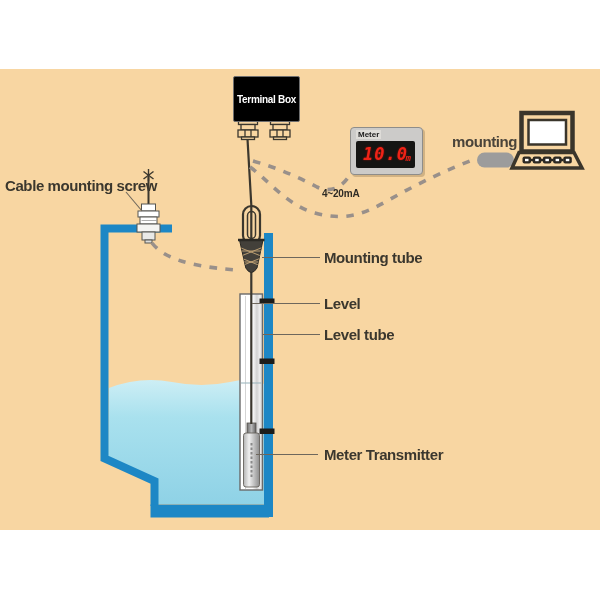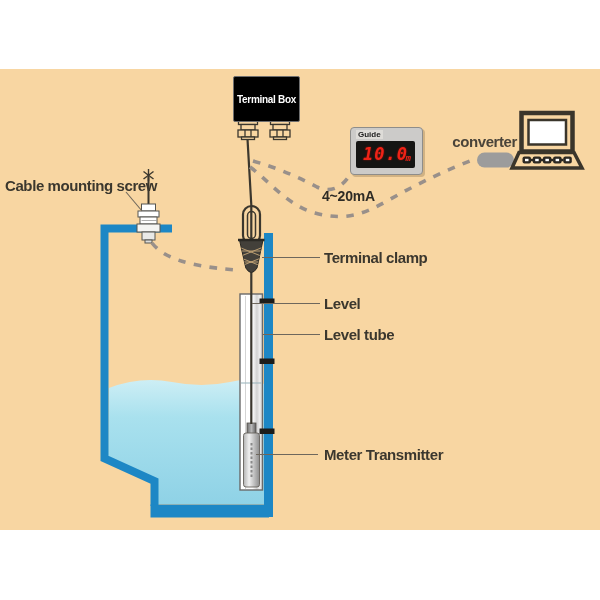--- a/index.html
+++ b/index.html
@@ -25,21 +25,21 @@
   .meter-display{position:absolute;left:5px;top:13px;width:59px;height:27px;
     background:#151513;border-radius:2px;border:1px solid #39393б;}
   .meter-value{position:absolute;left:7px;top:3px;color:#ef2317;
     font-family:"DejaVu Sans Mono",monospace;font-weight:bold;font-style:italic;
     font-size:17px;letter-spacing:1px;text-shadow:0 0 2px #8d130a;}
   .meter-unit{position:absolute;right:4px;bottom:5px;color:#ef2317;font-size:9px;
     font-weight:bold;font-style:italic;font-family:"DejaVu Sans Mono",monospace;}
   .converter-label{position:absolute;left:452px;top:133px;width:65px;text-align:right;
     z-index:5;color:#4a443a;font-weight:bold;font-size:15px;letter-spacing:-0.4px;}
   .signal-label{position:absolute;left:322px;top:188px;z-index:5;color:#2e2b25;
-    font-weight:bold;font-size:14px;letter-spacing:-0.2px;}
+    font-weight:bold;font-size:10px;letter-spacing:-0.2px;}
 </style>
 </head>
 <body>
 
 <div class="canvas">
 
   <div class="bg-tan"></div>
 
   <svg class="layer-svg" width="600" height="600" viewBox="0 0 600 600">
     <defs>
@@ -201,28 +201,28 @@
       <line x1="263" y1="334.5" x2="320" y2="334.5"></line>
       <line x1="256" y1="454.5" x2="318" y2="454.5"></line>
     </g>
   </svg>
 
   <div class="terminal-box">
     <span class="tb-text">Terminal Box</span>
   </div>
 
   <div class="meter">
-    <span class="meter-label">Guide</span>
+    <span class="meter-label">Meter</span>
     <div class="meter-display">
       <span class="meter-value">10.0</span>
       <span class="meter-unit">m</span>
     </div>
   </div>
 
-  <div class="converter-label">converter</div>
+  <div class="converter-label">mounting</div>
   <div class="signal-label">4~20mA</div>
   <div class="lbl" style="left:5px;top:177px;">Cable mounting screw</div>
-  <div class="lbl" style="left:324px;top:249px;">Terminal clamp</div>
+  <div class="lbl" style="left:324px;top:249px;">Mounting tube</div>
   <div class="lbl" style="left:324px;top:295px;">Level</div>
   <div class="lbl" style="left:324px;top:326px;">Level tube</div>
   <div class="lbl" style="left:324px;top:446px;">Meter Transmitter</div>
 
 </div>
 
 </body></html>

